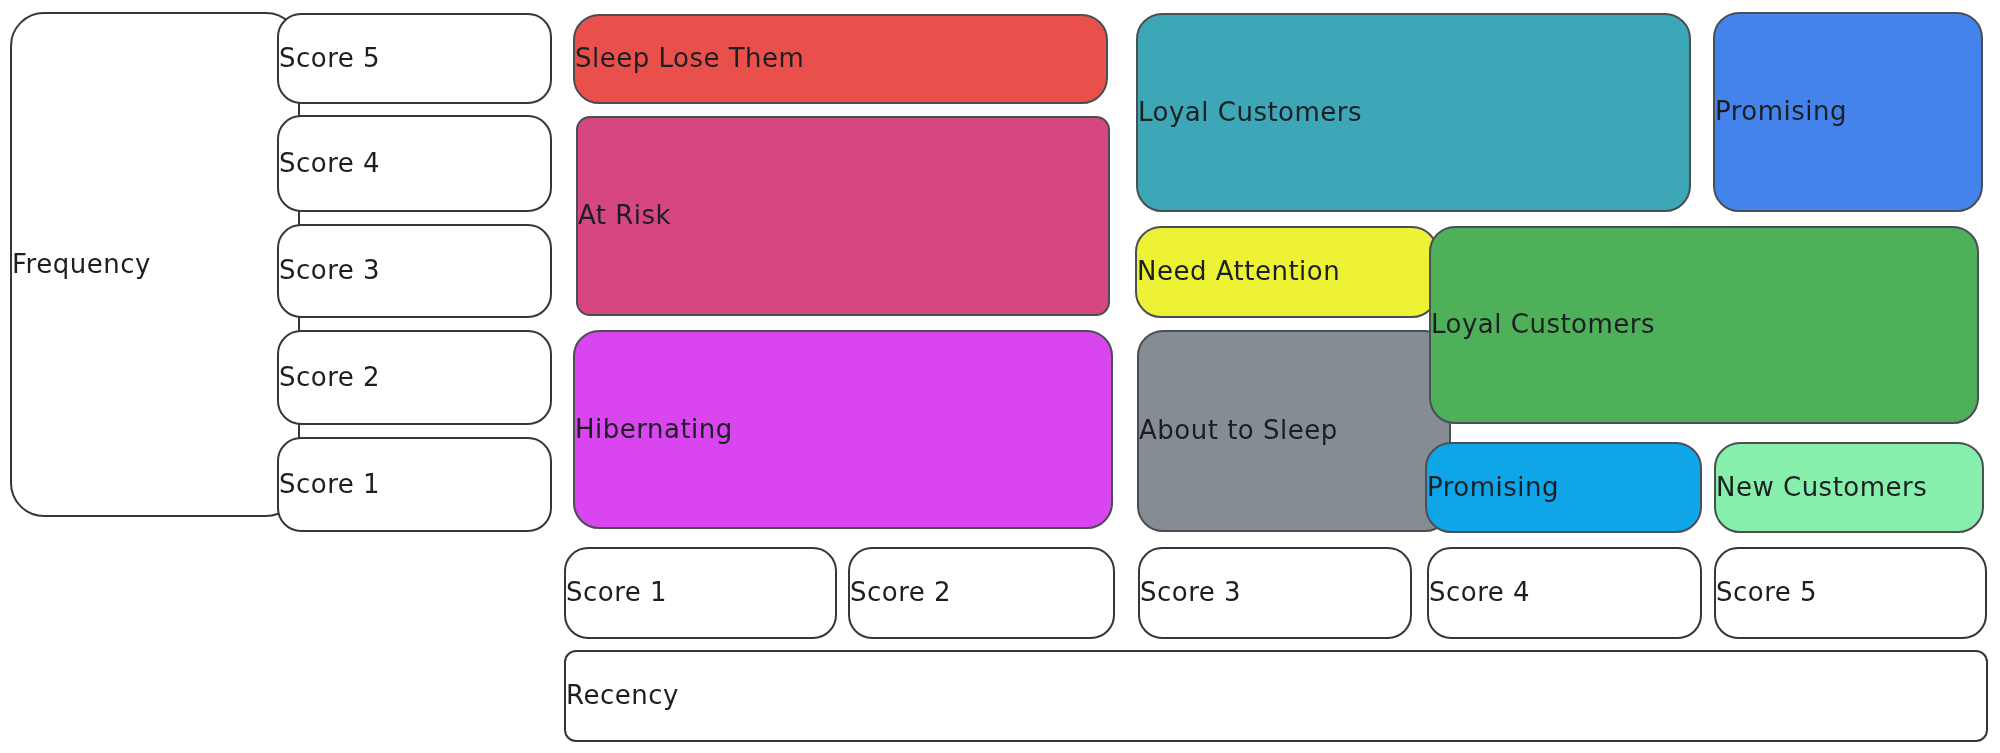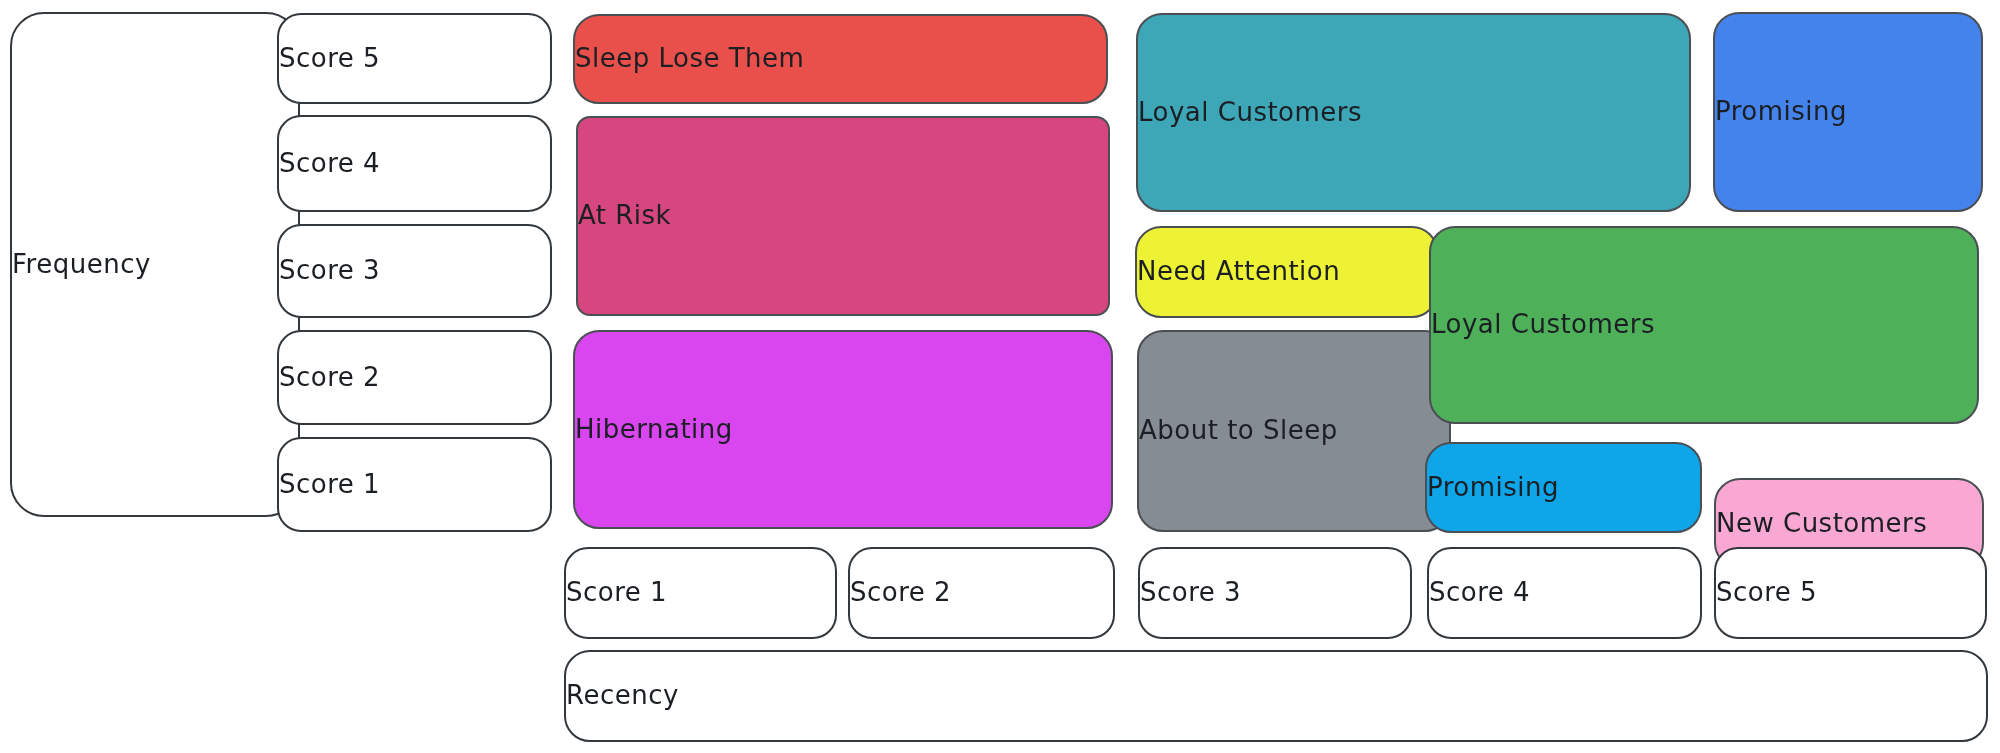--- a/index.html
+++ b/index.html
@@ -31,21 +31,21 @@
     background: #ffffff;
     border: 2.5px solid #33383d;
     border-radius: 24px;
   }
   .seg {
     border: 2.5px solid #4a4f54;
     border-radius: 26px;
   }
   
   .freq-axis   { left: 10px;  top: 12px;  width: 290px;  height: 505px; border-radius: 34px; }
-  .rec-axis    { left: 564px; top: 650px; width: 1424px; height: 92px;  border-radius: 26px; }
+  .rec-axis    { left: 564px; top: 650px; width: 1424px; height: 92px;  border-radius: 12px; }
   
   .fs-5 { left: 277px; top: 13px;  width: 275px; height: 91px; }
   .fs-4 { left: 277px; top: 115px; width: 275px; height: 97px; }
   .fs-3 { left: 277px; top: 224px; width: 275px; height: 94px; }
   .fs-2 { left: 277px; top: 330px; width: 275px; height: 95px; }
   .fs-1 { left: 277px; top: 437px; width: 275px; height: 95px; }
   
   .rs-1 { left: 564px;  top: 547px; width: 273px; height: 92px; }
   .rs-2 { left: 848px;  top: 547px; width: 267px; height: 92px; }
   .rs-3 { left: 1138px; top: 547px; width: 274px; height: 92px; }
@@ -118,21 +118,21 @@
   </div>
 
   <div class="box seg seg-loyal-mid" style="background: rgb(79, 176, 90);">
     <span class="label">Loyal Customers</span>
   </div>
 
   <div class="box seg seg-promising" style="background: #0ea5e9;">
     <span class="label">Promising</span>
   </div>
 
-  <div class="box seg seg-new" style="background: #f9a8d4; margin-top: 36px;">
+  <div class="box seg seg-new" style="background: #86efac;">
     <span class="label">New Customers</span>
   </div>
 
   <div class="box white-box rs-1">
     <span class="label">Score 1</span>
   </div>
   <div class="box white-box rs-2">
     <span class="label">Score 2</span>
   </div>
   <div class="box white-box rs-3">

